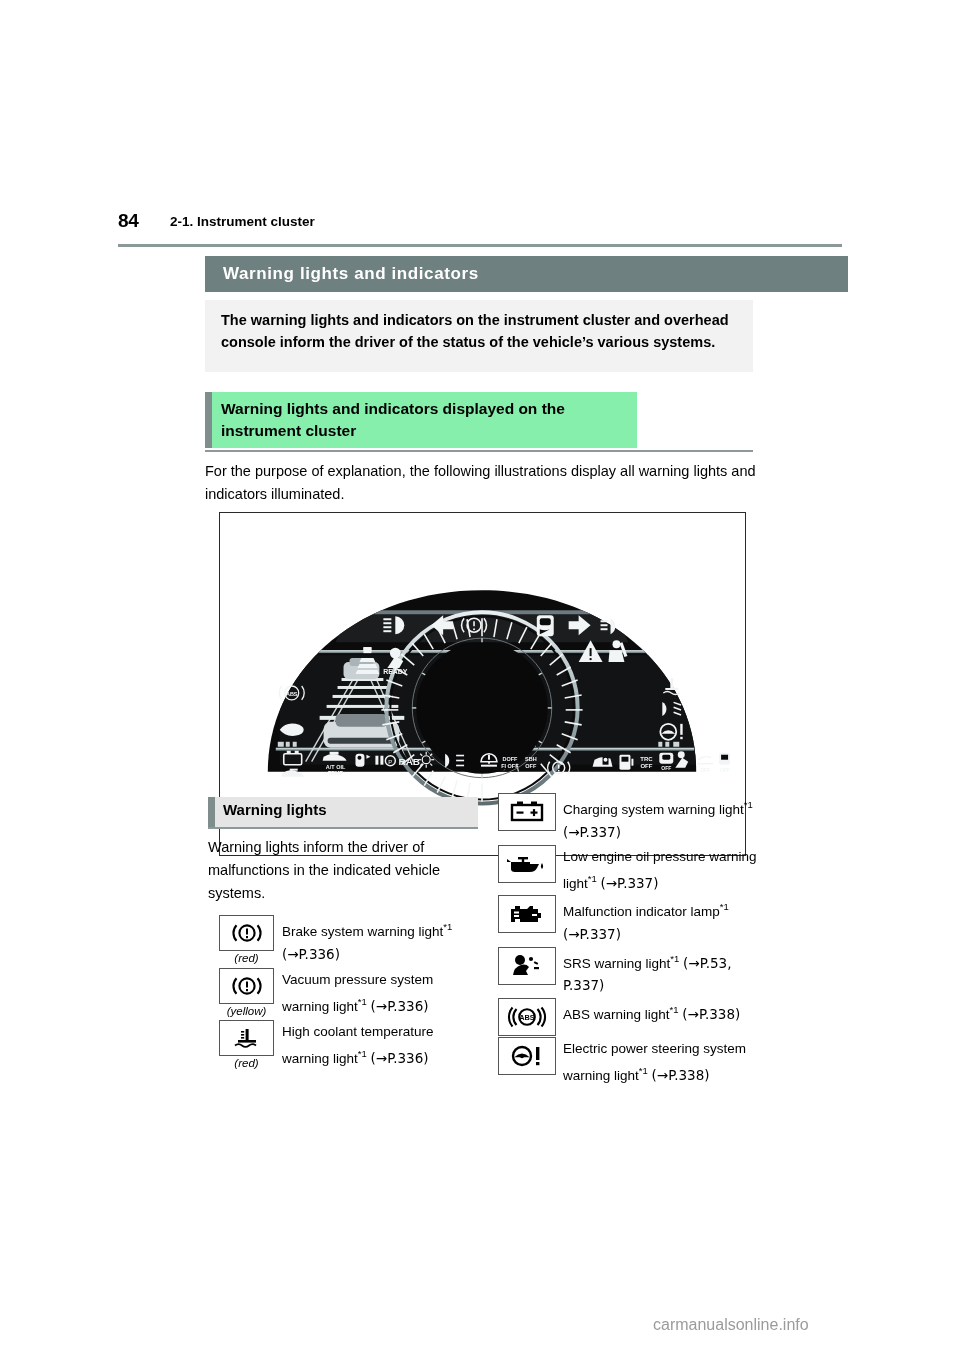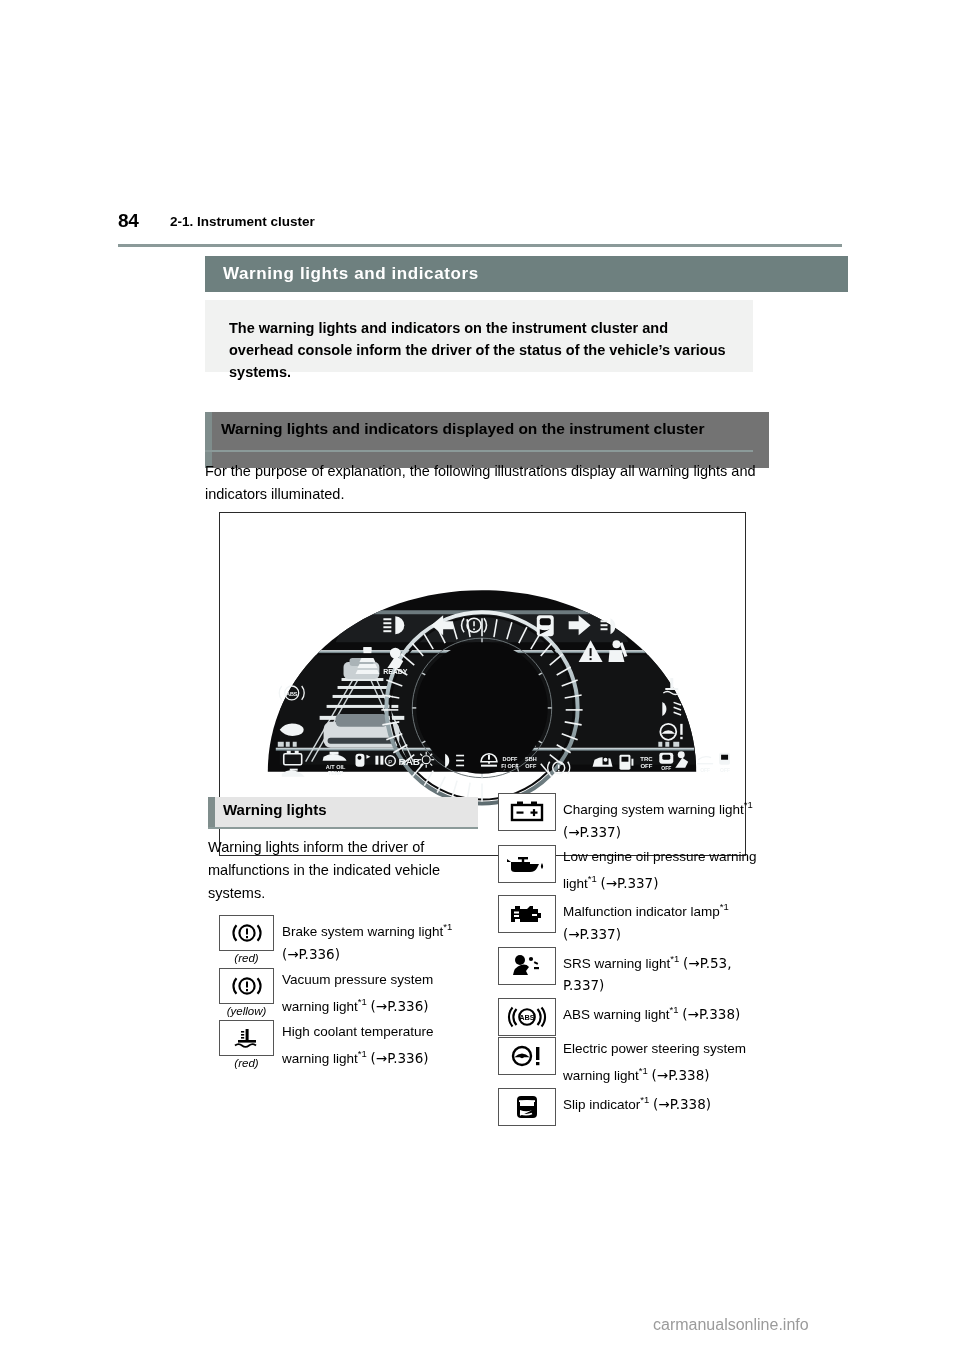--- a/index.html
+++ b/index.html
@@ -40,29 +40,28 @@
     color:#fff; font-size:17px; font-weight:bold; letter-spacing:0.6px;
   }
 
   
   .intro-block{
     position:absolute; left:205px; top:300px; width:548px; height:72px;
     background:#f1f2f1;
     padding:9px 16px 0 16px;
   }
   .intro-block p{
-    margin:8px;
+    margin:0;
     font-size:14.5px; font-weight:bold; line-height:22px;
   }
 
   
   .sub-head{
-    position:absolute; left:205px; top:392px; width:564px; height:56px;
-    background:#737373;
-    margin-top:20px;
+    position:absolute; left:205px; top:392px; width:432px; height:56px;
+    background:#86efac;
   }
   .sub-head .accent{
     position:absolute; left:0; top:0; width:7px; height:100%;
     background:#7f8d8c;
   }
   .sub-head .label{
     position:absolute; left:16px; top:6px; right:8px;
     font-size:15.5px; font-weight:bold; line-height:22px;
   }
   .sub-head-rule{
@@ -678,33 +677,16 @@
           <rect x="30" y="19" width="3.4" height="3.2" fill="#000"></rect>
         </svg>
       </div>
     </div>
     <div class="desc-cell">
       <span>Electric power steering system warning light</span><sup>*1</sup>
       <span class="arrow">(→P.338)</span>
     </div>
   </div>
 
-  <div class="wl-row">
-    <div class="icon-cell">
-      <div class="icon-box">
-        <svg width="42" height="26" viewBox="0 0 42 26">
-          <rect x="11" y="2" width="20" height="22" rx="4" fill="#000"></rect>
-          <path d="M14 8 q7 -4 14 0 L28 12 L14 12 Z" fill="#fff"></path>
-          <rect x="13" y="6.2" width="16" height="1.8" fill="#fff"></rect>
-          <path d="M14 16 q6 2.5 12 0.2 q-6 3.2 -12 5.6" fill="#fff"></path>
-          <path d="M14 19.6 q6 2.4 12 0" fill="none" stroke="#fff" stroke-width="1.6"></path>
-        </svg>
-      </div>
-    </div>
-    <div class="desc-cell">
-      <span>Slip indicator</span><sup>*1</sup>
-      <span class="arrow">(→P.338)</span>
-    </div>
-  </div>
 
 </div>
 
 <div class="watermark">carmanualsonline.info</div>
 
 </body></html>

